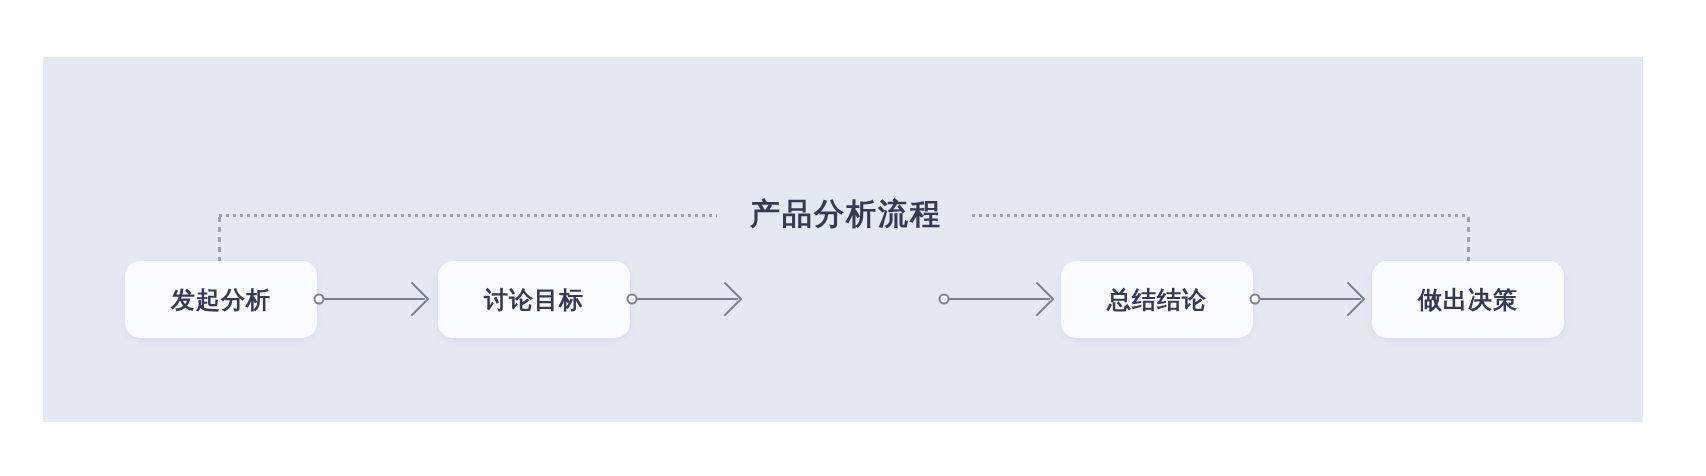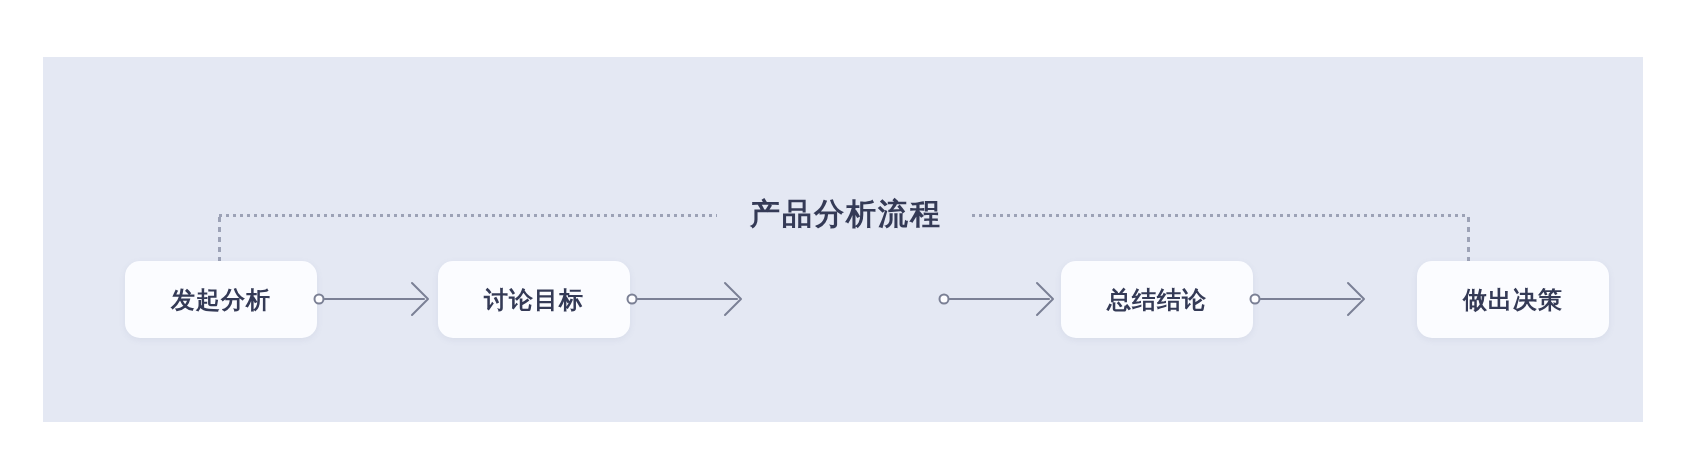--- a/index.html
+++ b/index.html
@@ -27,21 +27,21 @@
   .title{position:absolute;left:803px;top:135px;transform:translateX(-50%);
     height:44px;line-height:44px;white-space:nowrap;
     font-size:30px;font-weight:700;letter-spacing:2px;color:var(--text);}
   
   .step{position:absolute;top:204px;width:192px;height:77px;
     background:var(--node-bg);border-radius:15px;
     box-shadow:0 2px 6px rgba(110,120,155,0.10);
     display:flex;align-items:center;justify-content:center;}
   .step span{font-size:24px;font-weight:600;letter-spacing:1px;
     color:var(--text);white-space:nowrap;}
-  .s1{left:82px;}.s2{left:395px;}.s3{left:707px;}.s4{left:1018px;}.s5{left:1374px;}
+  .s1{left:82px;}.s2{left:395px;}.s3{left:707px;}.s4{left:1018px;}.s5{left:1329px;}
   
   .arrow{position:absolute;top:220px;}
   .a1{left:269px;}.a2{left:582px;}.a3{left:894px;}.a4{left:1205px;}
   .arrow line,.arrow polyline{stroke:var(--arrow);stroke-width:2;fill:none;
     stroke-linecap:round;stroke-linejoin:round;}
   .arrow circle{fill:#fdfdff;stroke:var(--arrow);stroke-width:2;}
 </style>
 </head>
 <body>
 

